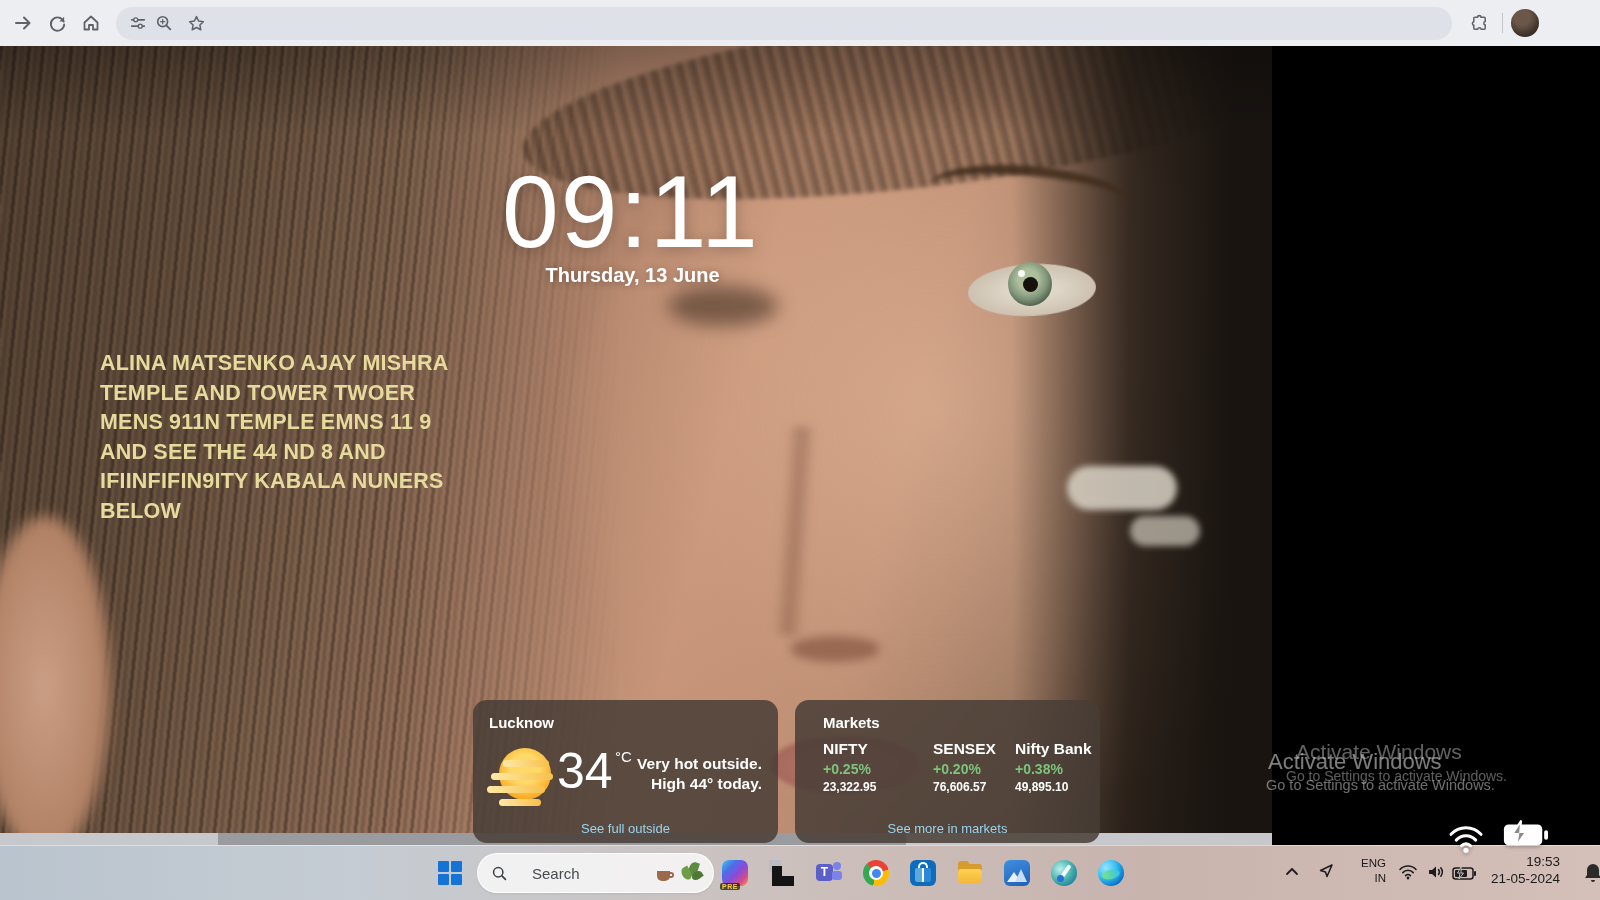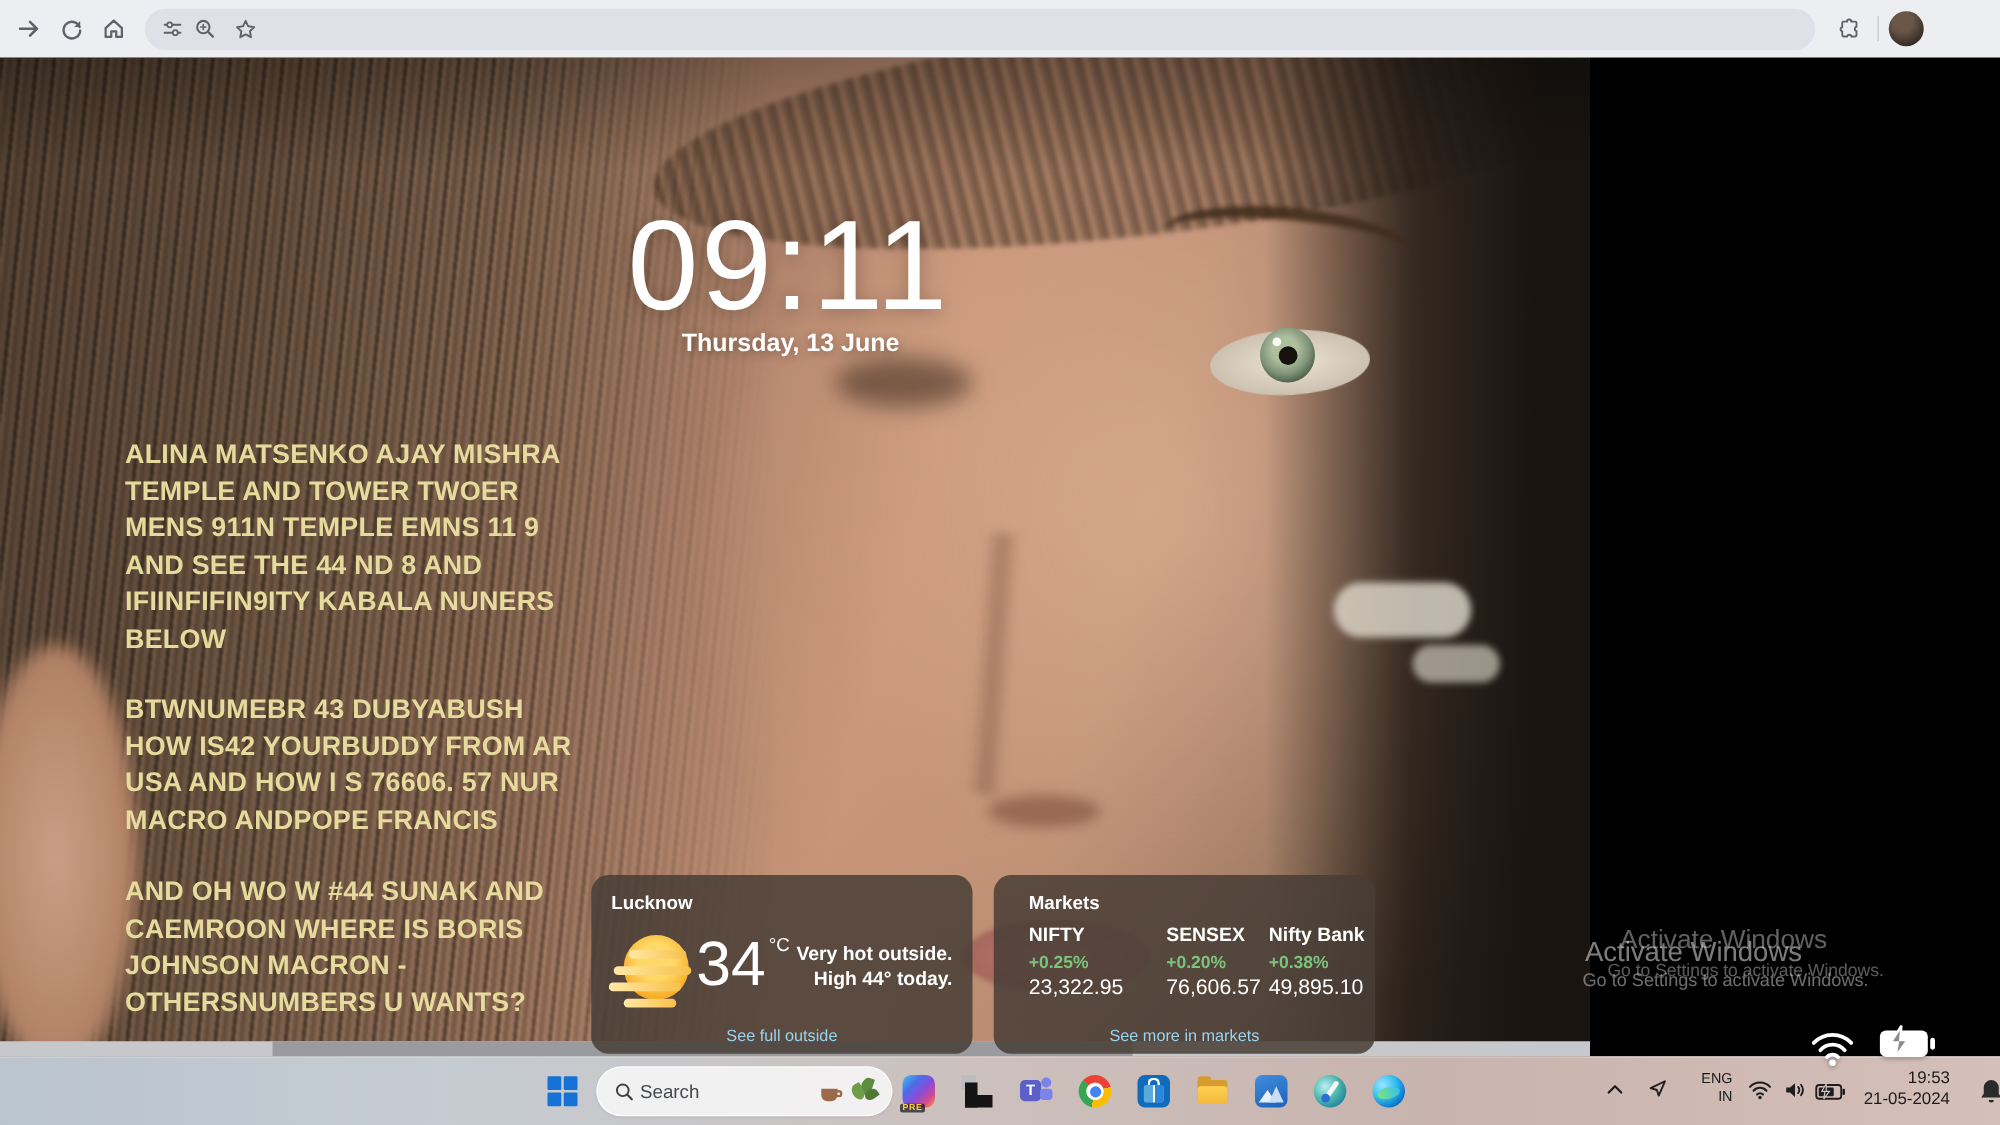--- a/index.html
+++ b/index.html
@@ -82,39 +82,39 @@
   .sb3{left:-2px;top:40px;width:58px;} .sb4{left:10px;top:53px;width:42px;}
   .wtemp{position:absolute;left:84px;top:42px;font-size:50px;font-weight:300;}
   .wunit{position:absolute;left:142px;top:48px;font-size:15px;font-weight:400;}
   .wdesc{position:absolute;right:16px;top:54px;text-align:right;font-size:15.5px;font-weight:700;line-height:20px;}
   .wlink{position:absolute;left:0;right:0;bottom:7px;text-align:center;font-size:13px;color:#98d4ef;}
   .mtitle{position:absolute;left:28px;top:14px;font-size:15px;font-weight:700;}
   .mcol{position:absolute;top:40px;width:92px;}
   .mc1{left:28px;} .mc2{left:138px;} .mc3{left:220px;width:85px;}
   .mname{font-size:15.5px;font-weight:700;}
   .mchg{font-size:14px;color:#7cc47c;margin-top:3px;font-weight:bold;}
-  .mval{font-size:17px;font-weight:400;margin-top:3px;}
+  .mval{font-size:12px;font-weight:700;margin-top:3px;}
   .mlink{position:absolute;left:0;right:0;bottom:7px;text-align:center;font-size:13px;color:#98d4ef;}
   
   .wm{position:absolute;z-index:30;pointer-events:none;}
   .wm1a{left:1296px;top:740px;font-size:21px;color:rgba(255,255,255,.38);font-weight:300;}
   .wm1b{left:1286px;top:768px;font-size:14px;color:rgba(255,255,255,.36);font-weight:300;}
   .wm2a{left:1268px;top:749px;font-size:22px;color:rgba(238,238,238,.52);font-weight:300;}
   .wm2b{left:1266px;top:777px;font-size:14.5px;color:rgba(238,238,238,.46);font-weight:300;}
   
   .taskbar{position:absolute;left:0;top:845px;width:1600px;height:55px;z-index:50;
     background:linear-gradient(90deg,#bac4ce 0%,#c5ccd3 22%,#ccc0bc 50%,#c8b3ad 72%,#d5bfb9 100%);
     border-top:1px solid rgba(255,255,255,.45);box-sizing:border-box;}
   .start{position:absolute;left:438px;top:15px;width:24px;height:24px;display:grid;
     grid-template-columns:11px 11px;grid-template-rows:11px 11px;gap:2px;}
   .start div{background:#1573d6;border-radius:1px;}
   .searchbox{position:absolute;left:477px;top:7px;width:237px;height:40px;border-radius:20px;
     background:rgba(255,255,255,.75);border:1px solid rgba(255,255,255,.9);box-sizing:border-box;
     display:flex;align-items:center;box-shadow:0 1px 2px rgba(0,0,0,.08);}
-  .search-label{font-size:15px;color:#46494d;margin-left:0;flex:1;}
+  .search-label{font-size:15px;color:#46494d;margin-left:20px;flex:1;}
   .cup{position:relative;width:20px;height:18px;margin-right:4px;flex:0 0 auto;}
   .cup-body{position:absolute;left:2px;top:7px;width:13px;height:10px;background:#9c6a4a;border-radius:0 0 5px 5px;}
   .cup-handle{position:absolute;left:14px;top:8px;width:5px;height:6px;border:2px solid #9c6a4a;border-left:none;border-radius:0 4px 4px 0;box-sizing:border-box;}
   .cup-steam{position:absolute;left:4px;top:0px;width:9px;height:6px;border-top:2px solid #f3efe9;border-radius:50%;}
   .plant{position:relative;width:24px;height:26px;margin-right:10px;flex:0 0 auto;}
   .leaf{position:absolute;background:#5d8b3f;border-radius:50% 0 50% 50%;}
   .lf1{left:10px;top:2px;width:9px;height:14px;transform:rotate(18deg);}
   .lf2{left:3px;top:7px;width:9px;height:13px;transform:rotate(-30deg);background:#6f9c49;}
   .lf3{left:14px;top:10px;width:8px;height:11px;transform:rotate(55deg);background:#4e7a35;}
   .apps{position:absolute;left:722px;top:14px;display:flex;gap:21px;}
@@ -235,28 +235,20 @@
 
   <div class="clock-time">09:11</div>
   <div class="clock-date">Thursday, 13 June</div>
 
   <div class="ytext yb1">ALINA MATSENKO AJAY MISHRA
 TEMPLE AND TOWER TWOER
 MENS 911N TEMPLE EMNS 11 9
 AND SEE THE 44 ND 8 AND
 IFIINFIFIN9ITY KABALA NUNERS
 BELOW</div>
-  <div class="ytext yb2">BTWNUMEBR 43 DUBYABUSH
-HOW IS42 YOURBUDDY FROM AR
-USA AND HOW I S 76606. 57 NUR
-MACRO ANDPOPE FRANCIS</div>
-  <div class="ytext yb3">AND OH WO W #44 SUNAK AND
-CAEMROON WHERE IS BORIS
-JOHNSON MACRON -
-OTHERSNUMBERS U WANTS?</div>
 
   <div class="hscroll-track">
     <div class="hscroll-thumb"></div>
   </div>
 </div>
 
 <div class="wm wm1a">Activate Windows</div>
 <div class="wm wm1b">Go to Settings to activate Windows.</div>
 <div class="wm wm2a">Activate Windows</div>
 <div class="wm wm2b">Go to Settings to activate Windows.</div>

